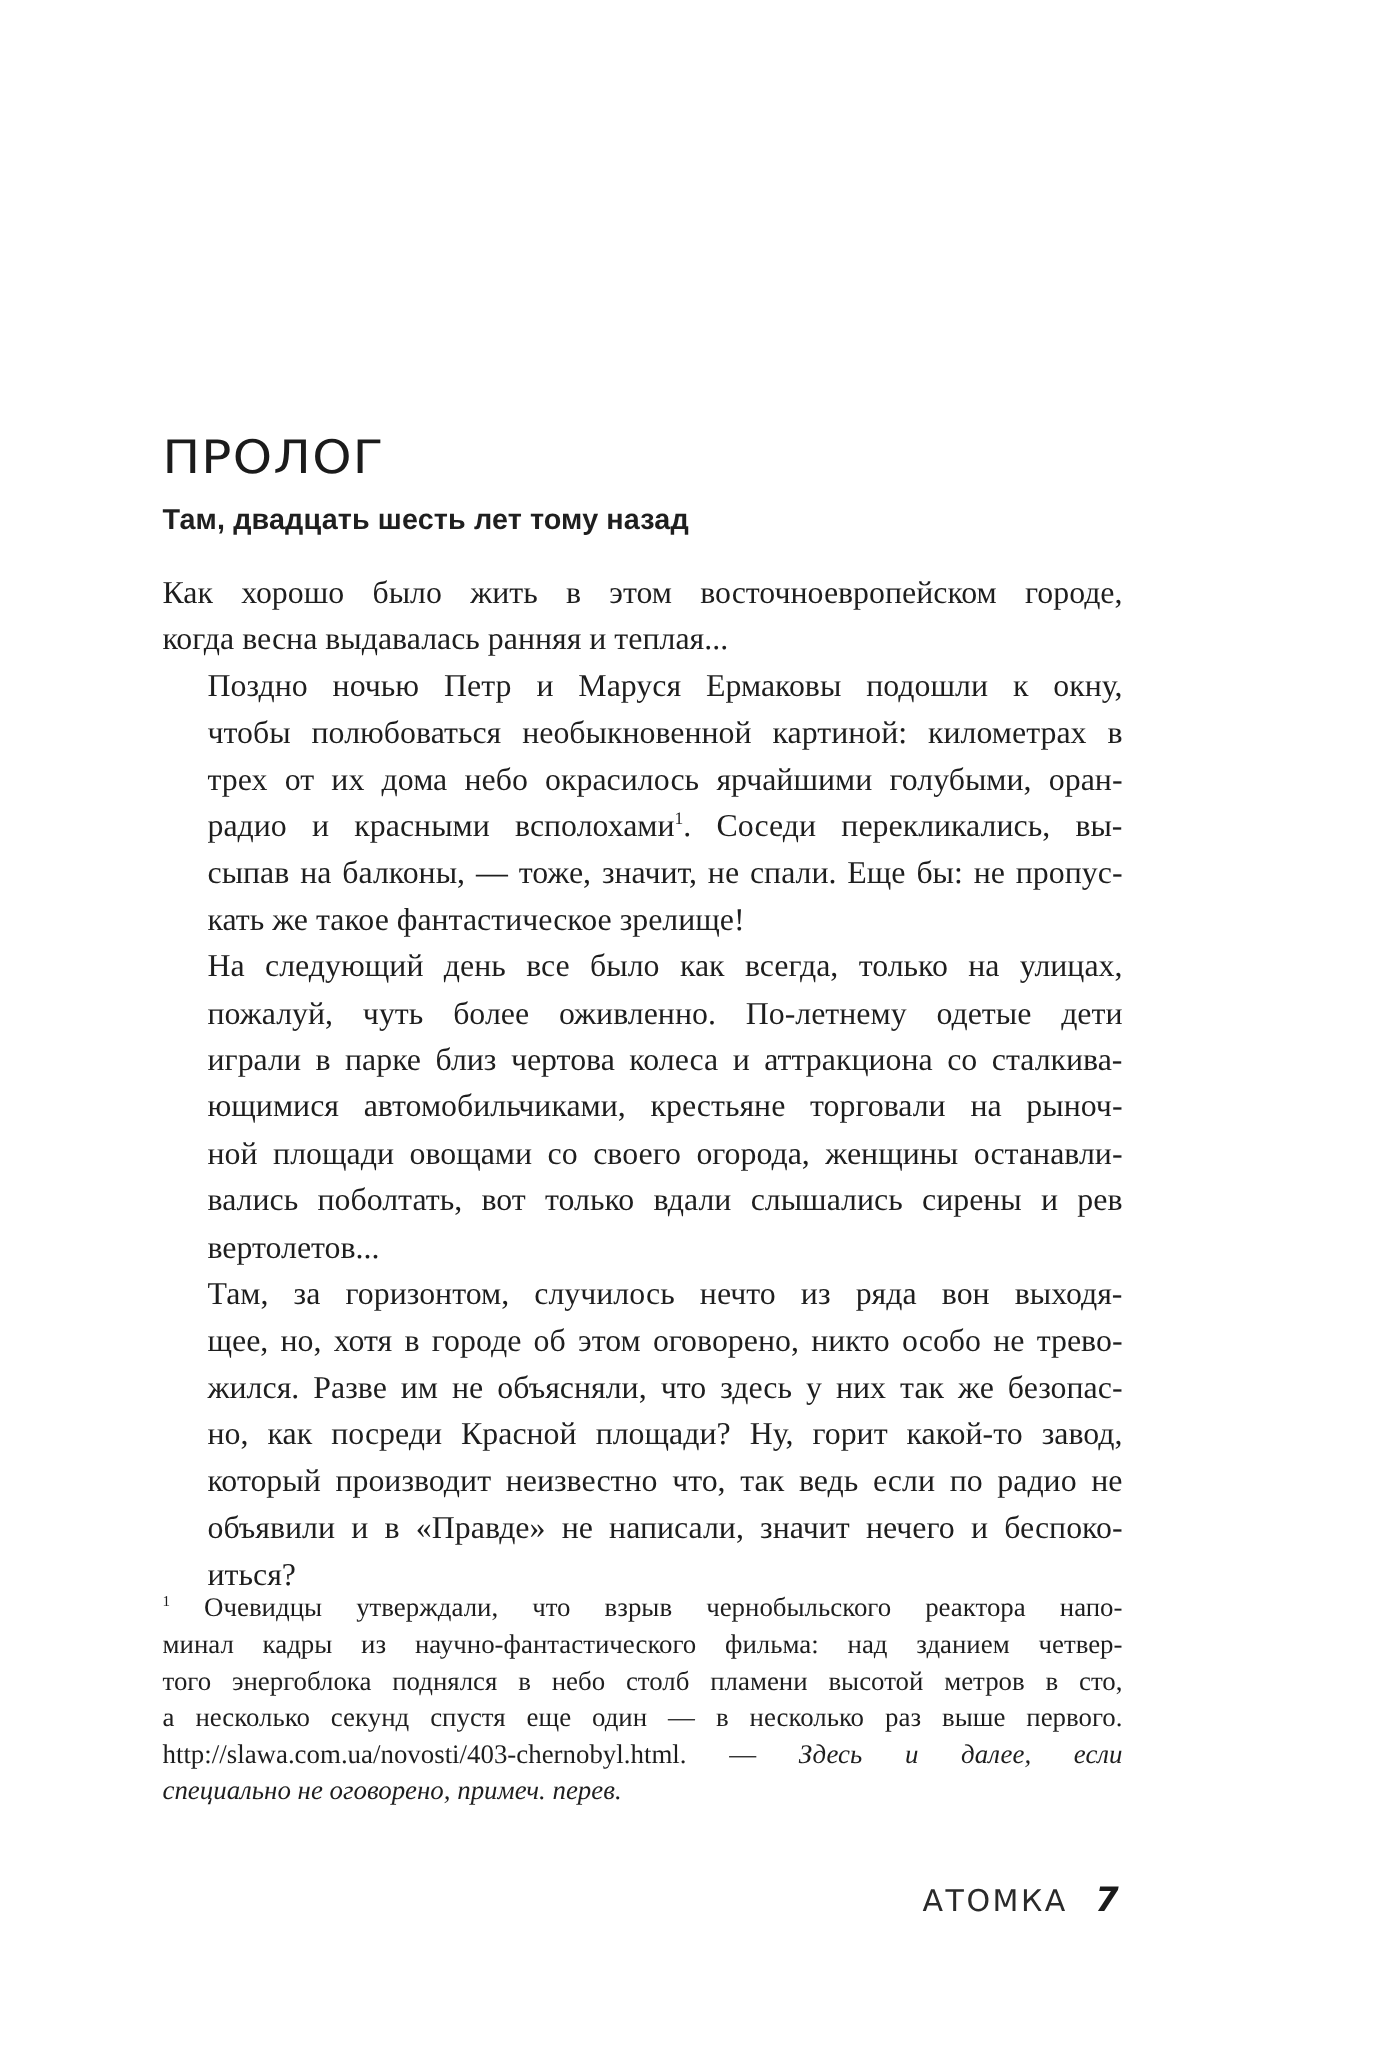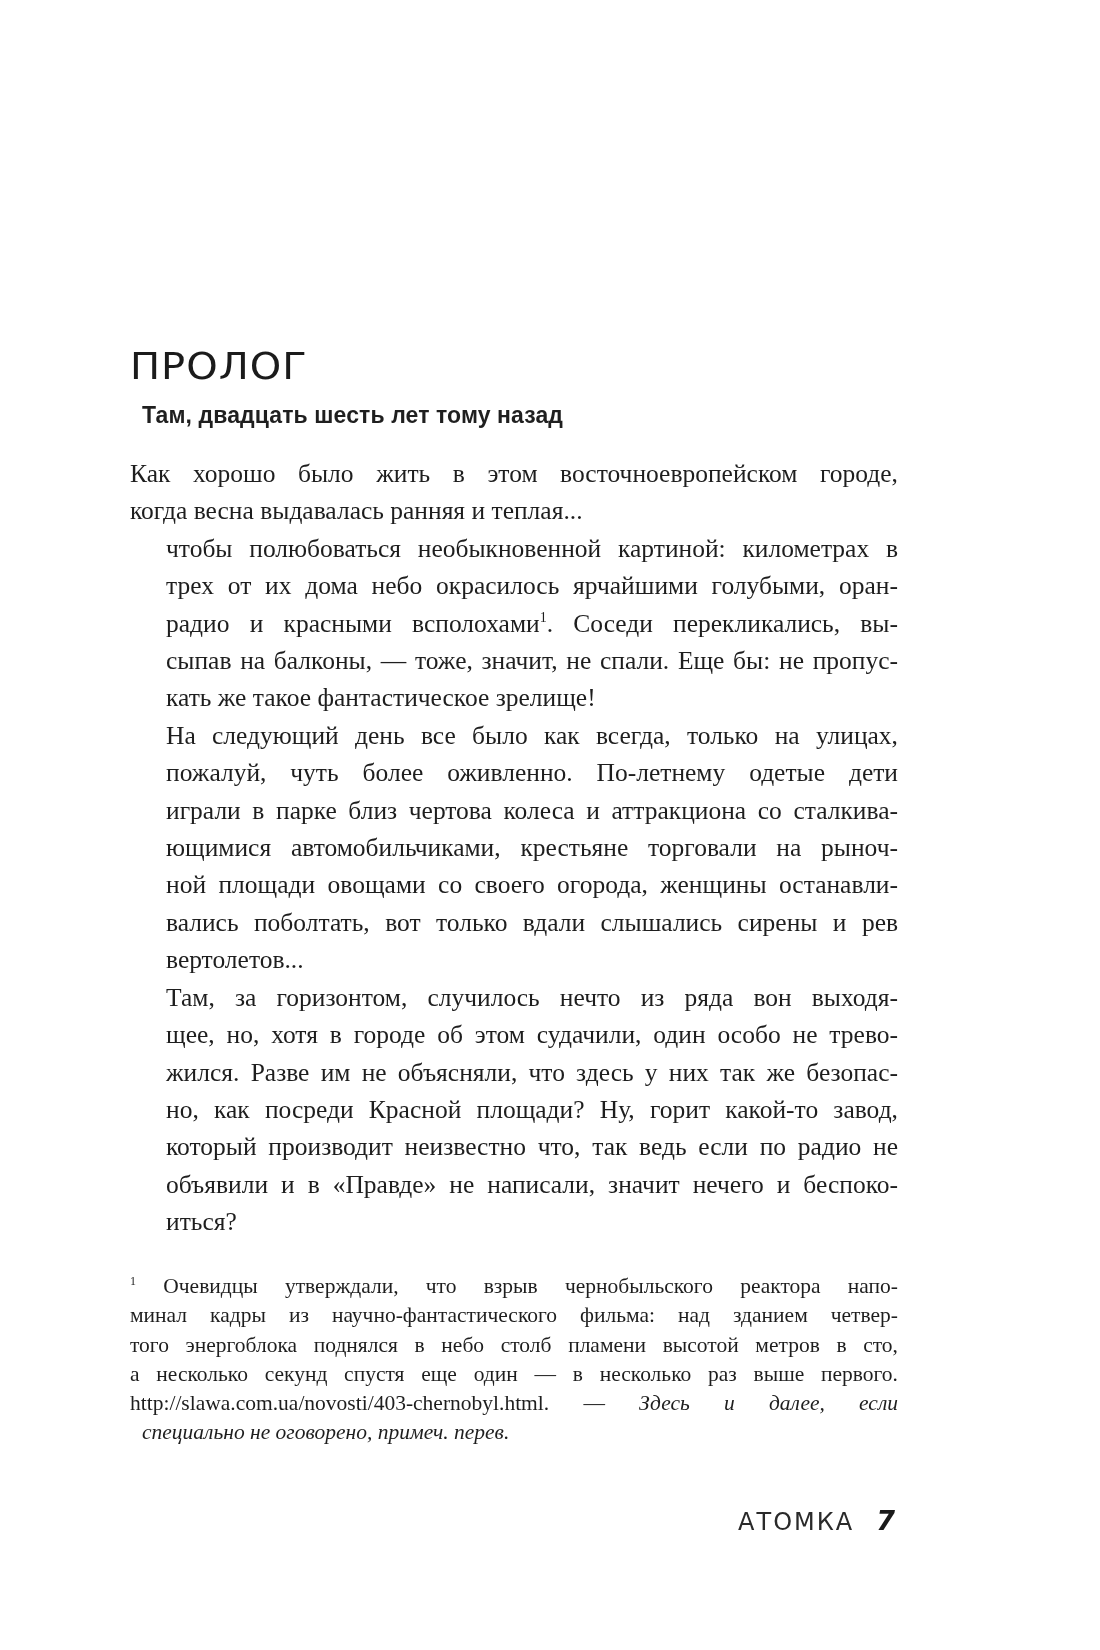--- a/index.html
+++ b/index.html
@@ -8,39 +8,39 @@
     .chapter-title {
       position: absolute; left: 130px; top: 345px;
       font-family: "DejaVu Sans", sans-serif; font-weight: normal;
       font-size: 40px; letter-spacing: 1px; color: #1b1b1b;
       transform: scaleY(0.92);
       transform-origin: left top;
     }
     .chapter-subtitle {
       position: absolute; left: 130px; top: 402px;
       font-family: "Liberation Sans", sans-serif; font-weight: bold;
-      font-size: 23px; color: #1f1f1f; letter-spacing: 0.1px; margin-left: 12px;
+      font-size: 23px; color: #1f1f1f; letter-spacing: 0.1px;
     }
     .body-text {
       position: absolute; left: 130px; top: 455px; width: 768px;
       font-family: "Liberation Serif", serif; font-size: 25.5px; line-height: 37.4px;
       color: #1e1e1e; text-align: justify; hyphens: manual;
     }
     .body-text p { margin: 0; text-indent: 0; }
     .body-text p.indent { text-indent: 36px; }
     .line { display: block; text-align: justify; text-align-last: justify; white-space: nowrap; }
     .line.last { text-align-last: left; }
     sup.fn { font-size: 14px; vertical-align: 10px; line-height: 0; }
     .footnote {
       position: absolute; left: 130px; top: 1272px; width: 768px;
       font-family: "Liberation Serif", serif; font-size: 21.5px; line-height: 29.3px;
       color: #1e1e1e;
     }
     .footnote .line { text-align-last: justify; }
-    .footnote .line.last { text-align-last: left; margin-left: 12px; }
+    .footnote .line.last { text-align-last: left; }
     .footnote sup { font-size: 12px; vertical-align: 8px; line-height: 0; }
     .footnote em { font-style: italic; }
     .footer {
       position: absolute; right: 205px; top: 1505px;
       display: flex; align-items: baseline; gap: 22px;
     }
     .running-title {
       font-family: "DejaVu Sans", sans-serif; font-size: 24px; letter-spacing: 2px; color: #2a2a2a;
     }
     .page-number {
@@ -55,38 +55,39 @@
 
   <div class="chapter-title">ПРОЛОГ</div>
   <div class="chapter-subtitle">Там, двадцать шесть лет тому назад</div>
 
   <div class="body-text">
     <p>
       <span class="line">Как хорошо было жить в этом восточноевропейском городе,</span>
       <span class="line last">когда весна выдавалась ранняя и теплая...</span>
     </p>
     <p class="indent">
+      <span class="line" style="text-indent:36px">Поздно ночью Петр и Маруся Ермаковы подошли к окну,</span>
       <span class="line">чтобы полюбоваться необыкновенной картиной: километрах в</span>
       <span class="line">трех от их дома небо окрасилось ярчайшими голубыми, оран-</span>
       <span class="line"><span>радио и красными всполохами</span><sup class="fn">1</sup><span>. Соседи перекликались, вы-</span></span>
       <span class="line">сыпав на балконы, — тоже, значит, не спали. Еще бы: не пропус-</span>
       <span class="line last">кать же такое фантастическое зрелище!</span>
     </p>
     <p class="indent">
       <span class="line" style="text-indent:36px">На следующий день все было как всегда, только на улицах,</span>
       <span class="line">пожалуй, чуть более оживленно. По-летнему одетые дети</span>
       <span class="line">играли в парке близ чертова колеса и аттракциона со сталкива-</span>
       <span class="line">ющимися автомобильчиками, крестьяне торговали на рыноч-</span>
       <span class="line">ной площади овощами со своего огорода, женщины останавли-</span>
       <span class="line">вались поболтать, вот только вдали слышались сирены и рев</span>
       <span class="line last">вертолетов...</span>
     </p>
     <p class="indent">
       <span class="line" style="text-indent:36px">Там, за горизонтом, случилось нечто из ряда вон выходя-</span>
-      <span class="line">щее, но, хотя в городе об этом судачили, один особо не трево-</span>
+      <span class="line">щее, но, хотя в городе об этом оговорено, никто особо не трево-</span>
       <span class="line">жился. Разве им не объясняли, что здесь у них так же безопас-</span>
       <span class="line">но, как посреди Красной площади? Ну, горит какой-то завод,</span>
       <span class="line">который производит неизвестно что, так ведь если по радио не</span>
       <span class="line">объявили и в «Правде» не написали, значит нечего и беспоко-</span>
       <span class="line last">иться?</span>
     </p>
   </div>
 
   <div class="footnote">
     <span class="line"><sup>1</sup><span> Очевидцы утверждали, что взрыв чернобыльского реактора напо-</span></span>

